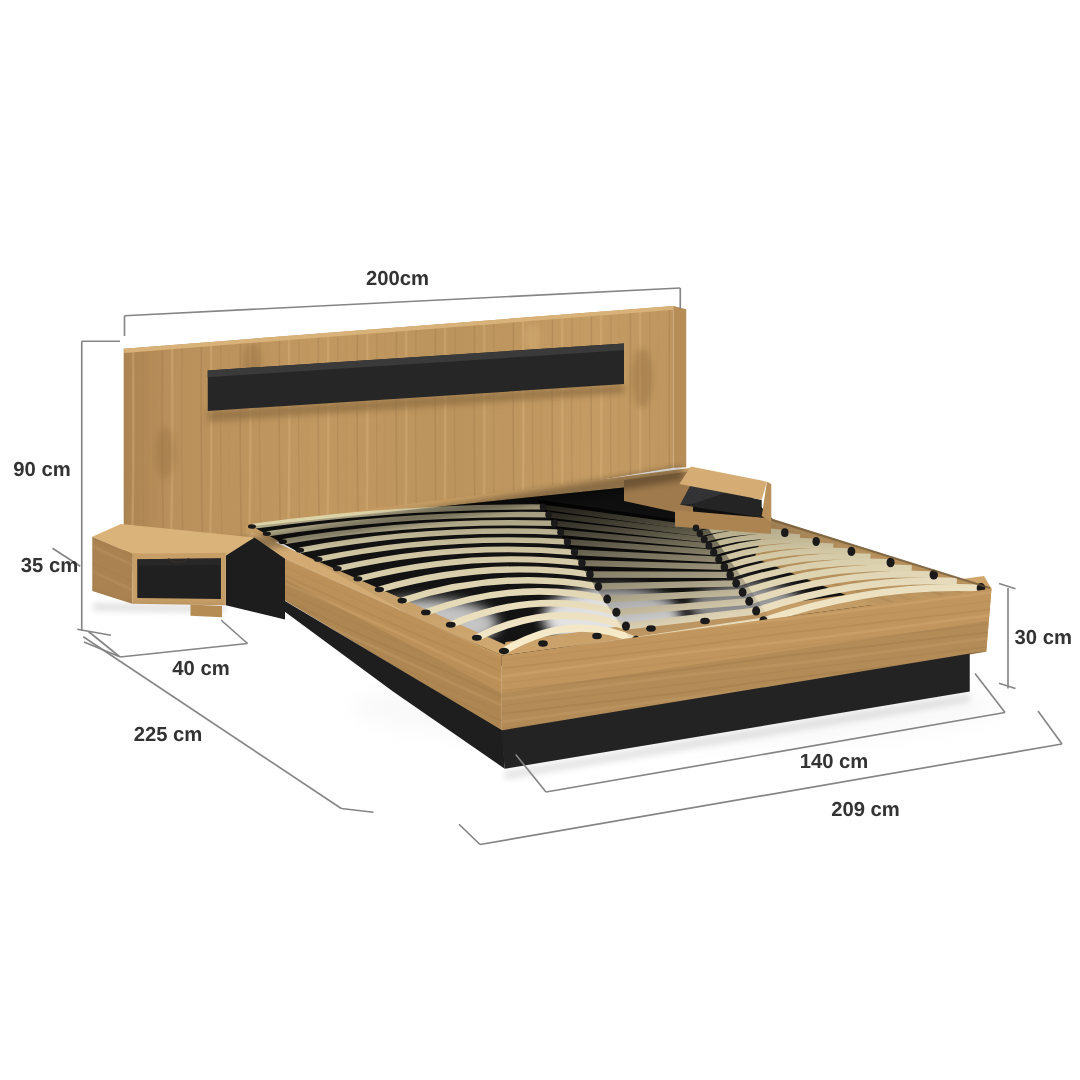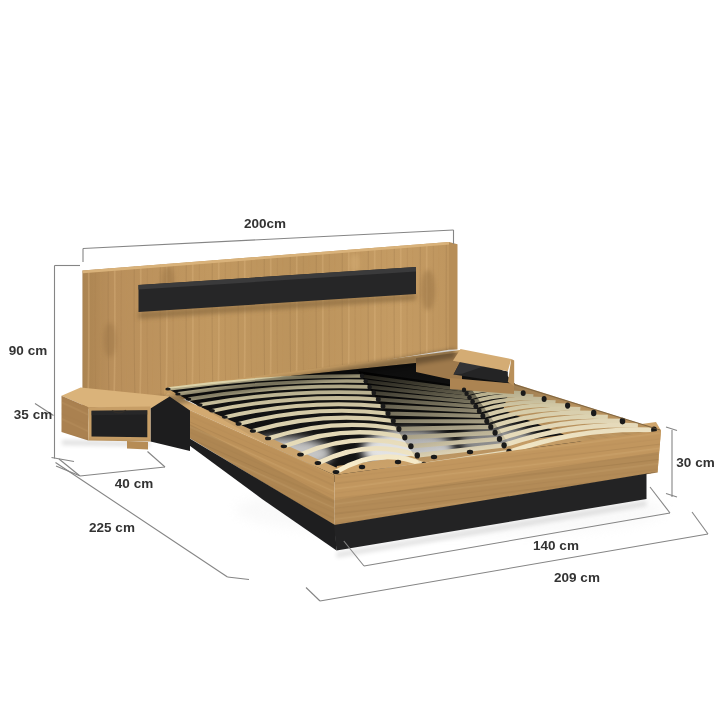--- a/index.html
+++ b/index.html
@@ -1,17 +1,17 @@
 <!DOCTYPE html>
 <html><head>
 <meta charset="utf-8">
 <style>
   html,body { margin:0; padding:0; background:#ffffff; }
   body { font-family: "Liberation Sans", sans-serif; }
-  #scene { width:720px; height:608px; position:relative;margin-top:38px; }
+  #scene { width:720px; height:608px; position:relative; }
 </style>
 </head>
 <body>
 
 <div id="scene">
 <svg width="720" height="720" viewBox="0 0 720 720" font-family="Liberation Sans, sans-serif">
 
 <defs>
   <linearGradient id="hbgrad" x1="0" y1="0" x2="1" y2="0">
     <stop offset="0" stop-color="#ab8451"></stop>

